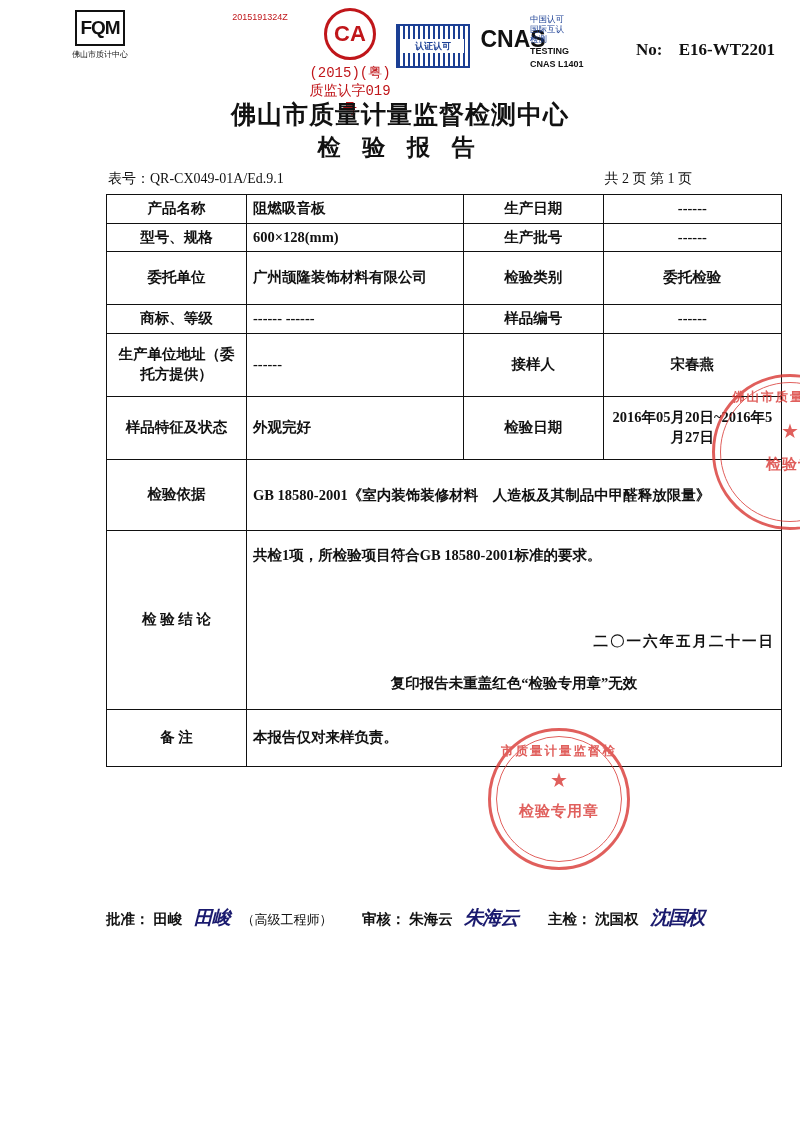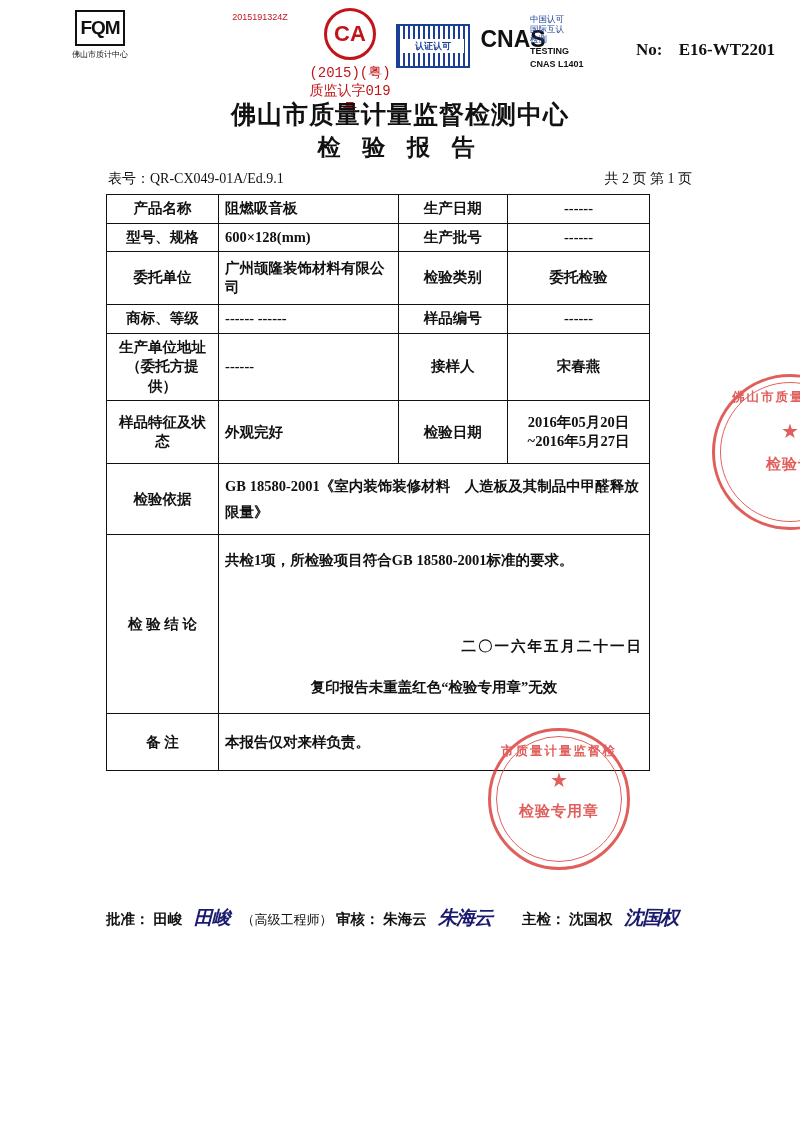--- a/index.html
+++ b/index.html
@@ -223,21 +223,21 @@
     top: 170px;
     font-size: 14px;
     text-align: center;
   }
 
   
   table.main {
     position: absolute;
     left: 106px;
     top: 194px;
-    width: 544px;
+    width: 676px;
     border-collapse: collapse;
     font-size: 14.5px;
     padding-left: 12px;
   }
   table.main td {
     border: 1px solid #111;
     padding: 4px 6px;
     vertical-align: middle;
   }
   .lbl {
@@ -470,21 +470,21 @@
       <td class="remark" colspan="3">本报告仅对来样负责。</td>
     </tr>
   </tbody>
     </table>
 
   <div class="signrow">
     <span class="seg">批准：</span>
     <span class="seg">田峻</span>
     <span class="seg hand" style="margin:0 8px">田峻</span>
     <span class="seg small">（高级工程师）</span>
-    <span class="seg" style="">审核：</span>
+    <span class="seg" style="margin-left:26px">审核：</span>
     <span class="seg">朱海云</span>
     <span class="seg hand" style="margin:0 8px">朱海云</span>
     <span class="seg" style="margin-left:18px">主检：</span>
     <span class="seg">沈国权</span>
     <span class="seg hand" style="margin-left:8px">沈国权</span>
   </div>
 
   <div class="stamp stamp-right">
     <div class="ring"></div>
     <div class="arc">佛山市质量计量监</div>

